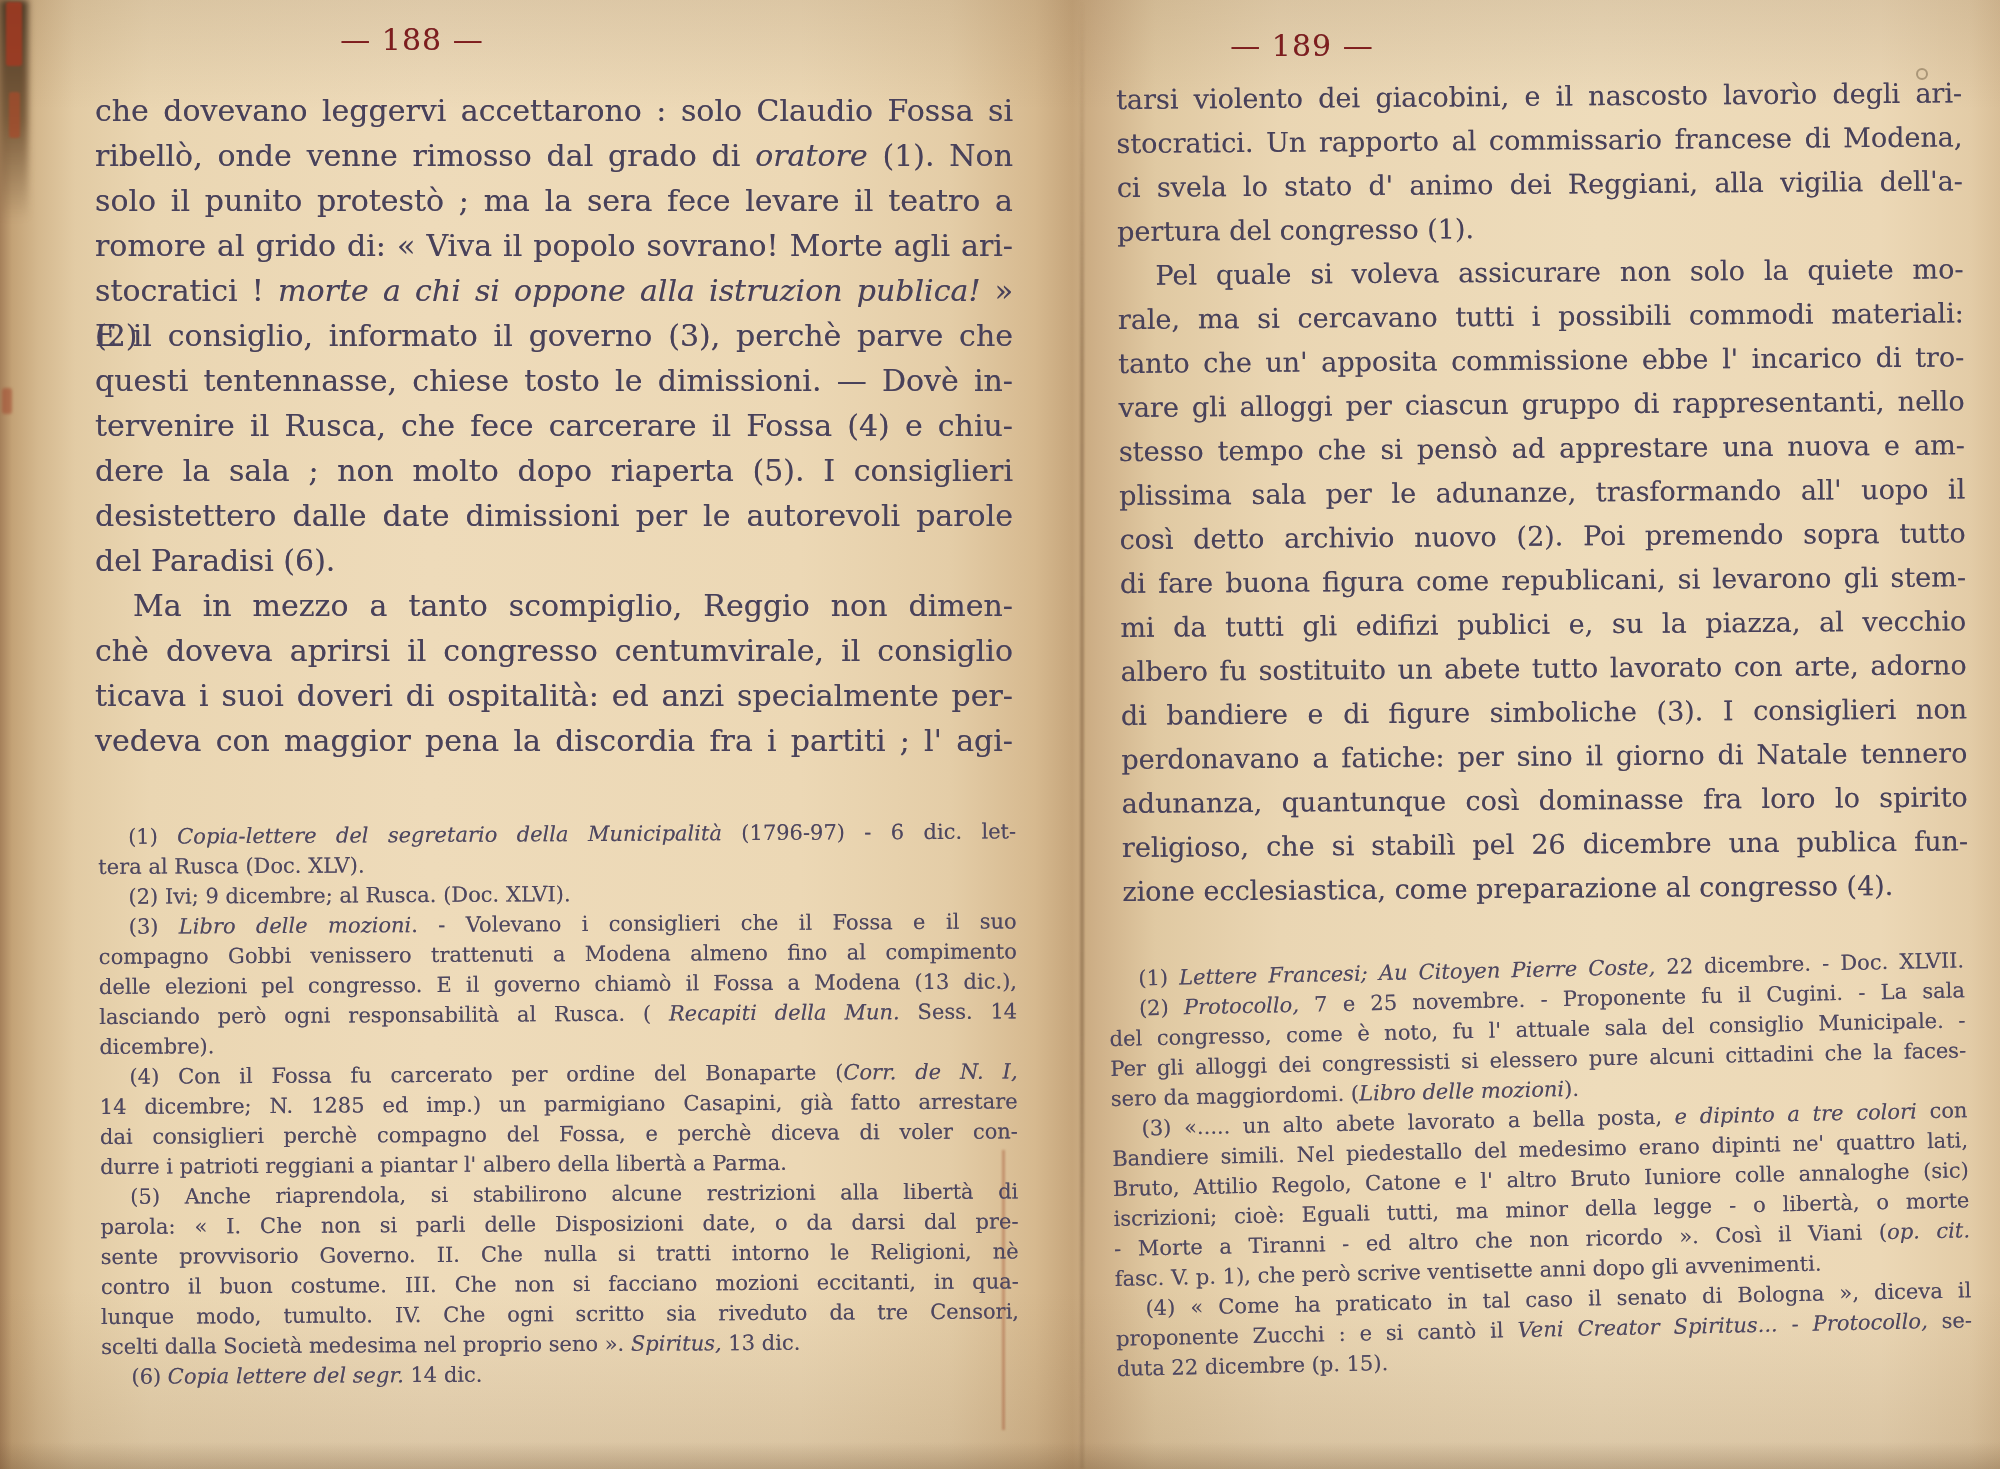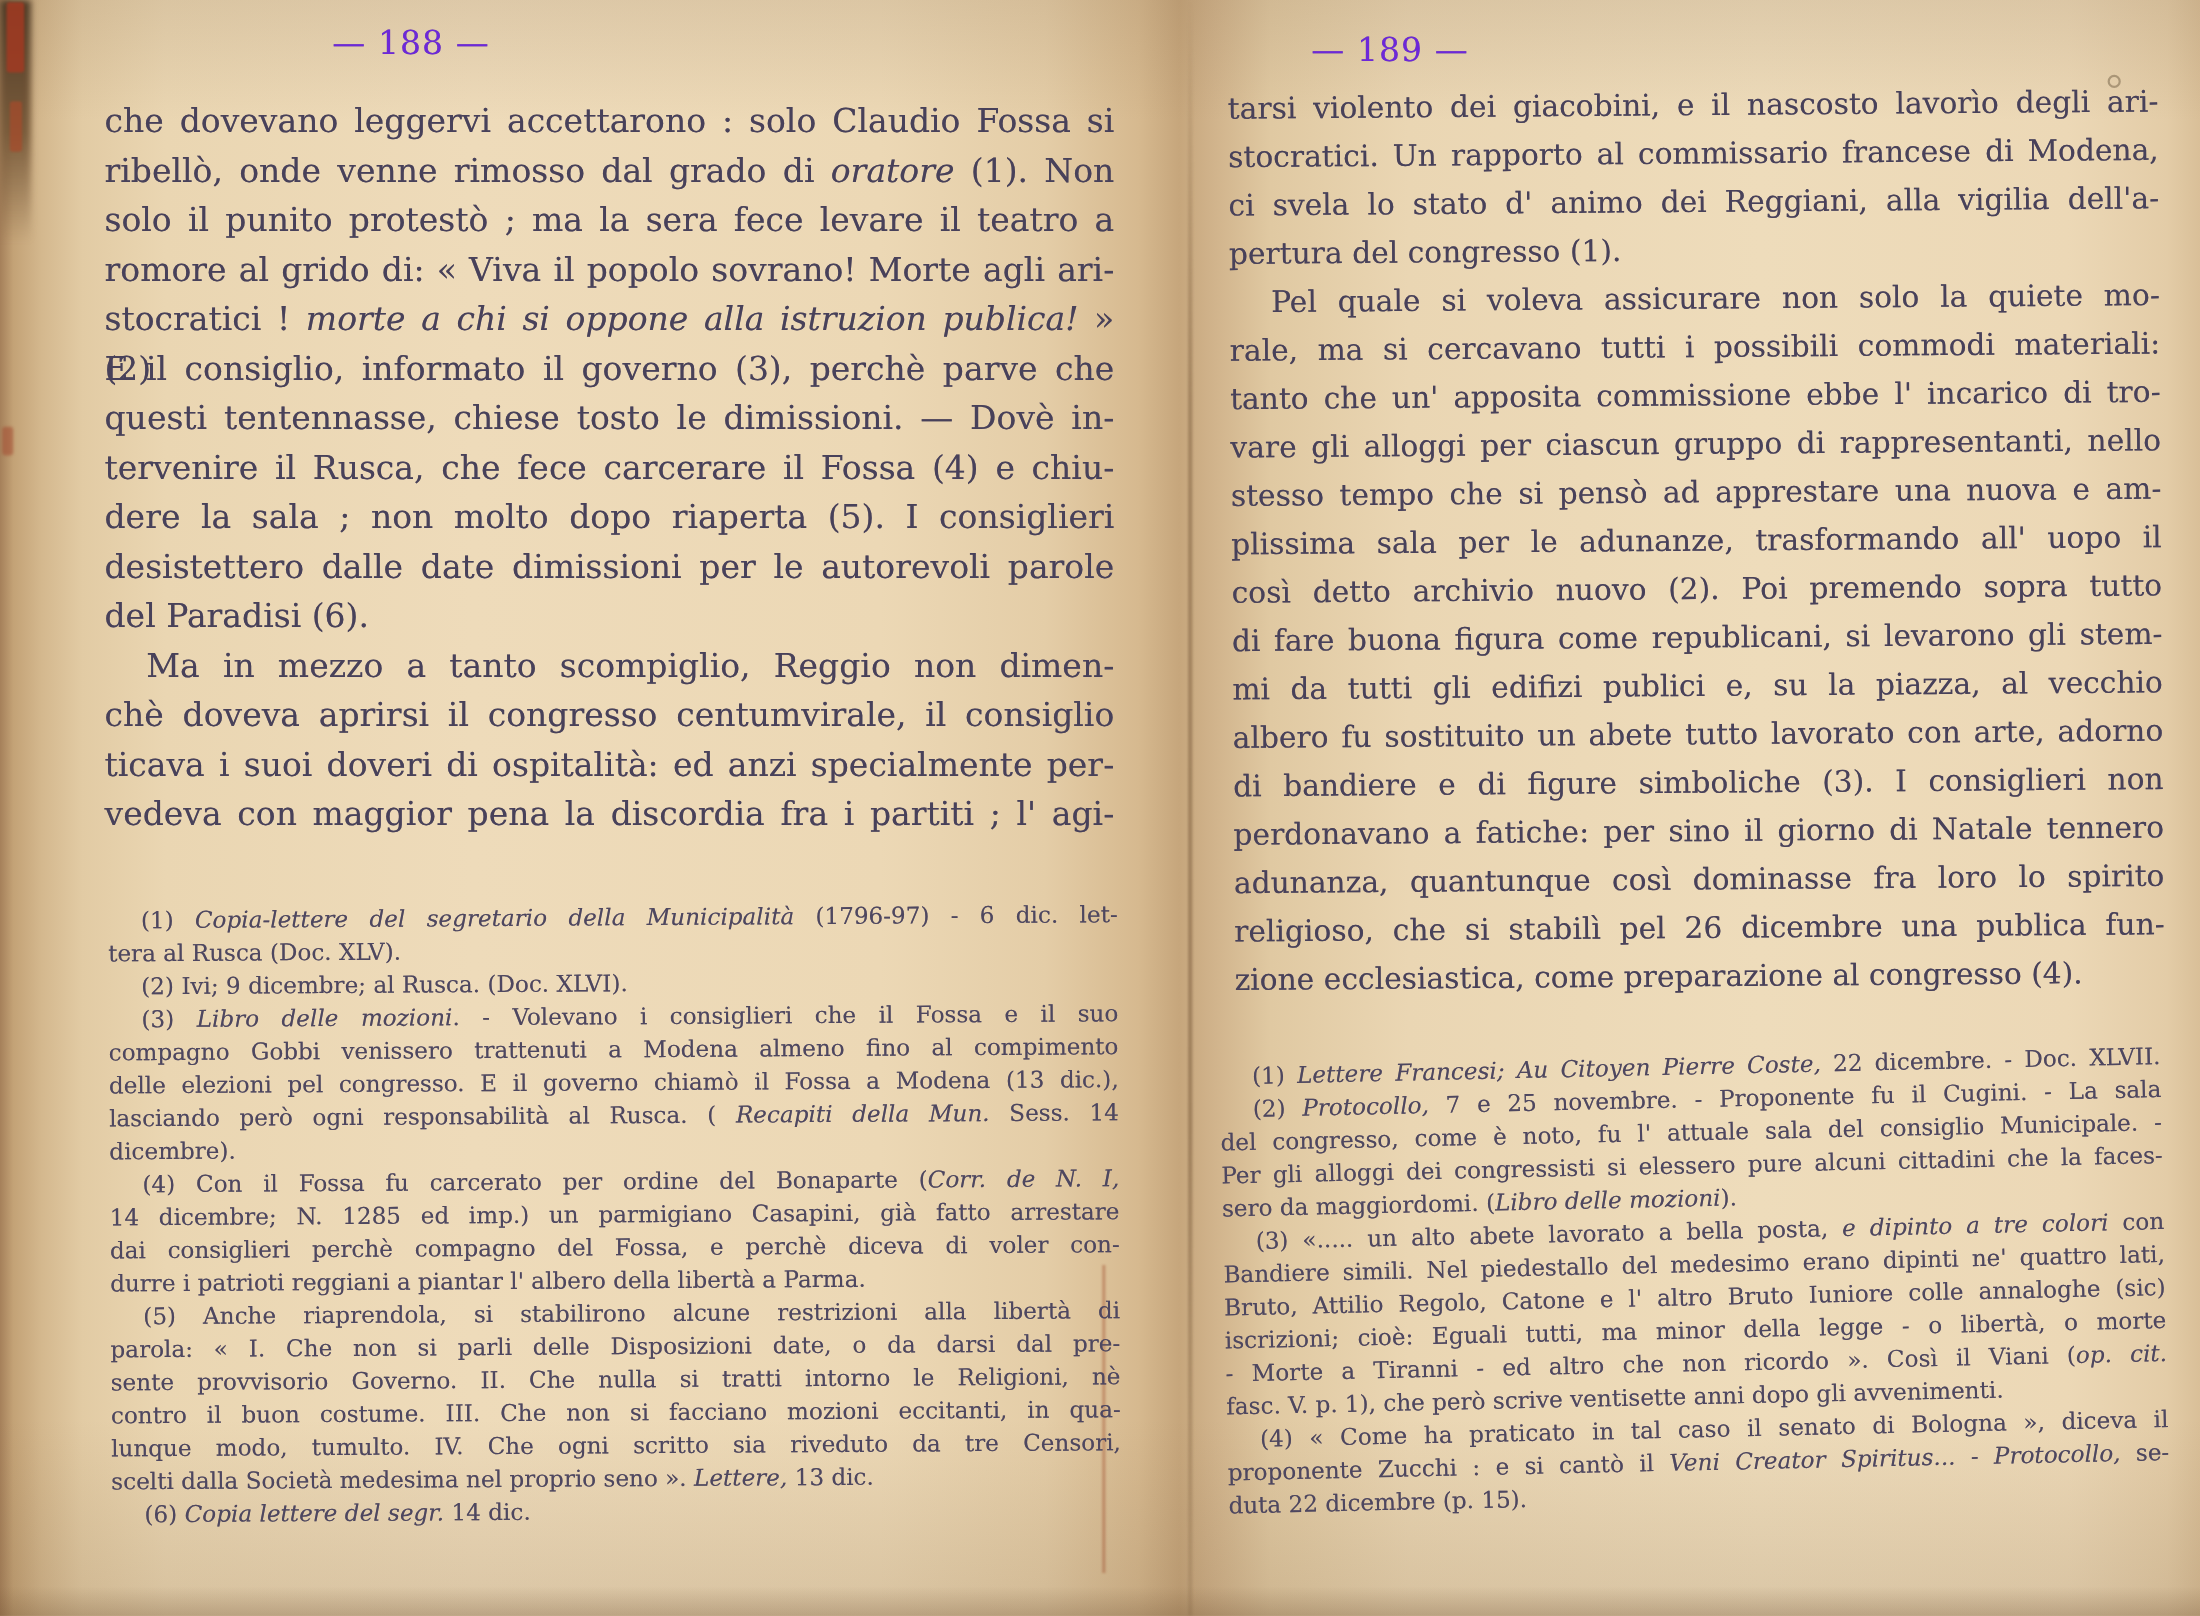--- a/index.html
+++ b/index.html
@@ -34,21 +34,21 @@
   .red-mark-1{position:absolute;left:6px;top:2px;width:16px;height:64px;background:#a23a22;opacity:.85;filter:blur(1px);border-radius:3px;}
   .red-mark-2{position:absolute;left:9px;top:92px;width:11px;height:46px;background:#a84a2a;opacity:.7;filter:blur(1.2px);border-radius:3px;}
   .red-mark-3{position:absolute;left:2px;top:388px;width:10px;height:26px;background:#a04028;opacity:.5;filter:blur(1.5px);border-radius:3px;}
   .red-crease{position:absolute;left:1002px;top:1150px;width:3px;height:280px;background:rgba(150,60,30,.35);filter:blur(1px);}
   .paper-speck{position:absolute;left:1916px;top:68px;width:8px;height:8px;border:2px solid #7c6a4e;border-radius:50%;opacity:.55;}
   .bottom-edge{position:absolute;left:0;top:1442px;width:100%;height:27px;
     background:linear-gradient(180deg, rgba(110,80,50,0), rgba(110,80,50,.28));}
 
   
   .page-text{position:absolute;color:#48415a;text-shadow:0 0 .5px rgba(72,65,90,.55);}
-  .page-header{position:absolute;color:#6d28d9;font-size:30px;text-align:left;letter-spacing:1px;text-shadow:0 0 .5px rgba(72,65,90,.5);}
+  .page-header{position:absolute;color:#7f1d1d;font-size:30px;text-align:center;letter-spacing:1px;text-shadow:0 0 .5px rgba(72,65,90,.5);}
   #left-header{left:302px;top:22px;width:220px;}
   #right-header{left:1192px;top:28px;width:220px;}
 
   #left-main {left:95px;  top:88px;  width:918px; font-size:30px; line-height:45px;}
   #left-foot {left:98px;  top:822px; width:918px; font-size:21px; line-height:30px;
               transform:rotate(-.35deg); transform-origin:0 0; color:#4e4760;}
   #right-main{left:1116px;top:78px;  width:846px; font-size:27px; line-height:44px;
               transform:rotate(-.45deg); transform-origin:0 0;}
   #right-foot{left:1108px;top:964px; width:856px; font-size:21px; line-height:30px;
               transform:rotate(-1.25deg); transform-origin:0 0; color:#4e4760;}
@@ -105,21 +105,21 @@
     <div class="tl end"><span>dicembre).</span></div>
     <div class="tl ind"><span>(4) Con il Fossa fu carcerato per ordine del Bonaparte (</span><span class="it">Corr. de N. I,</span></div>
     <div class="tl"><span>14 dicembre; N. 1285 ed imp.) un parmigiano Casapini, già fatto arrestare</span></div>
     <div class="tl"><span>dai consiglieri perchè compagno del Fossa, e perchè diceva di voler con-</span></div>
     <div class="tl end"><span>durre i patrioti reggiani a piantar l' albero della libertà a Parma.</span></div>
     <div class="tl ind"><span>(5) Anche riaprendola, si stabilirono alcune restrizioni alla libertà di</span></div>
     <div class="tl"><span>parola: « I. Che non si parli delle Disposizioni date, o da darsi dal pre-</span></div>
     <div class="tl"><span>sente provvisorio Governo. II. Che nulla si tratti intorno le Religioni, nè</span></div>
     <div class="tl"><span>contro il buon costume. III. Che non si facciano mozioni eccitanti, in qua-</span></div>
     <div class="tl"><span>lunque modo, tumulto. IV. Che ogni scritto sia riveduto da tre Censori,</span></div>
-    <div class="tl end"><span>scelti dalla Società medesima nel proprio seno ». </span><span class="it">Lettere,</span><span> 13 dic.</span></div>
+    <div class="tl end"><span>scelti dalla Società medesima nel proprio seno ». </span><span class="it">Spiritus,</span><span> 13 dic.</span></div>
     <div class="tl ind end"><span>(6) </span><span class="it">Copia lettere del segr.</span><span> 14 dic.</span></div>
   </div>
 <div id="right-main" class="page-text">
     <div class="tl"><span>tarsi violento dei giacobini, e il nascosto lavorìo degli ari-</span></div>
     <div class="tl"><span>stocratici. Un rapporto al commissario francese di Modena,</span></div>
     <div class="tl"><span>ci svela lo stato d' animo dei Reggiani, alla vigilia dell'a-</span></div>
     <div class="tl end"><span>pertura del congresso (1).</span></div>
     <div class="tl ind"><span>Pel quale si voleva assicurare non solo la quiete mo-</span></div>
     <div class="tl"><span>rale, ma si cercavano tutti i possibili commodi materiali:</span></div>
     <div class="tl"><span>tanto che un' apposita commissione ebbe l' incarico di tro-</span></div>

